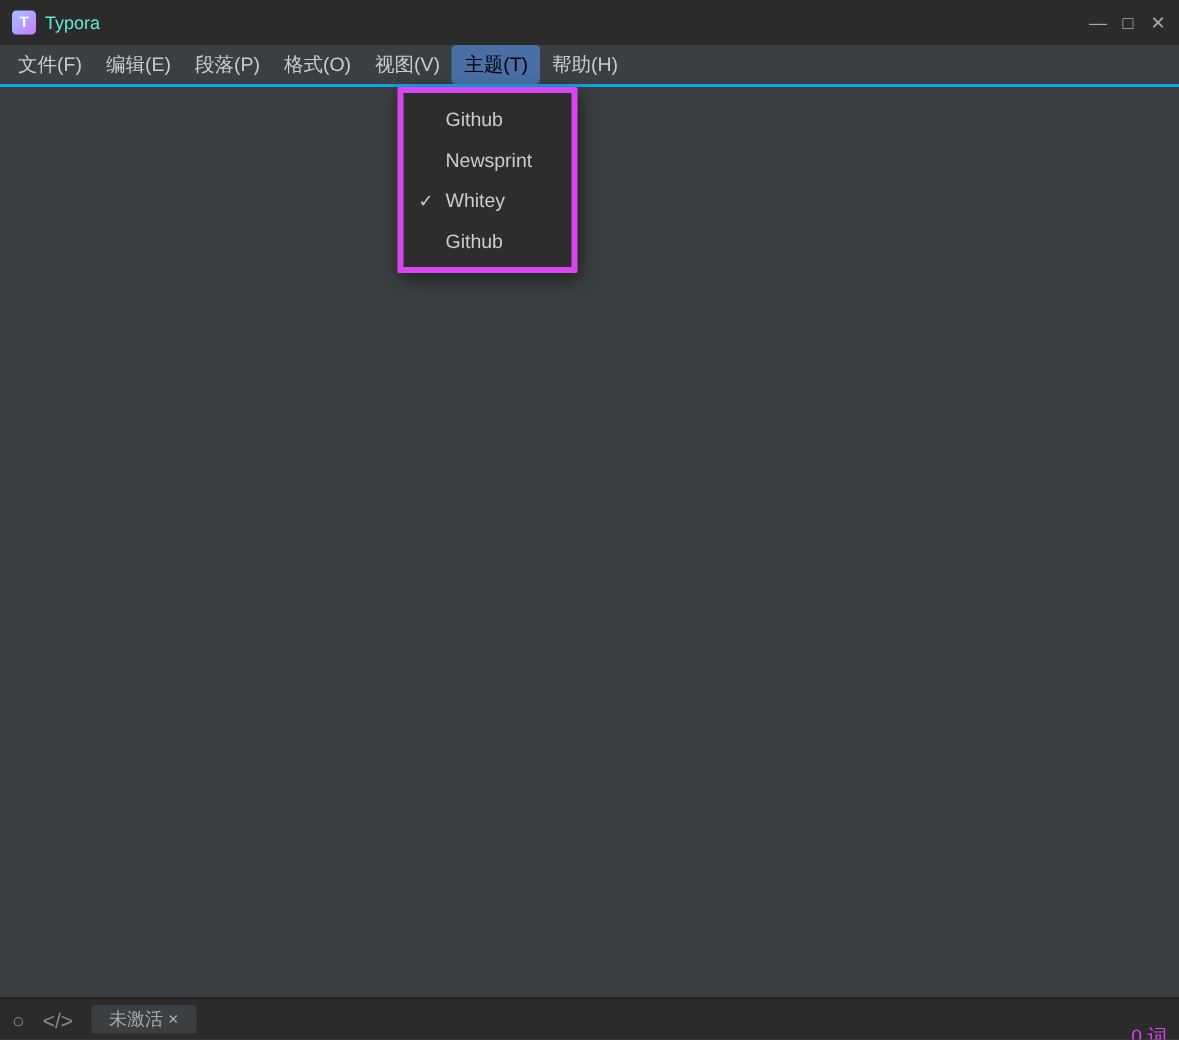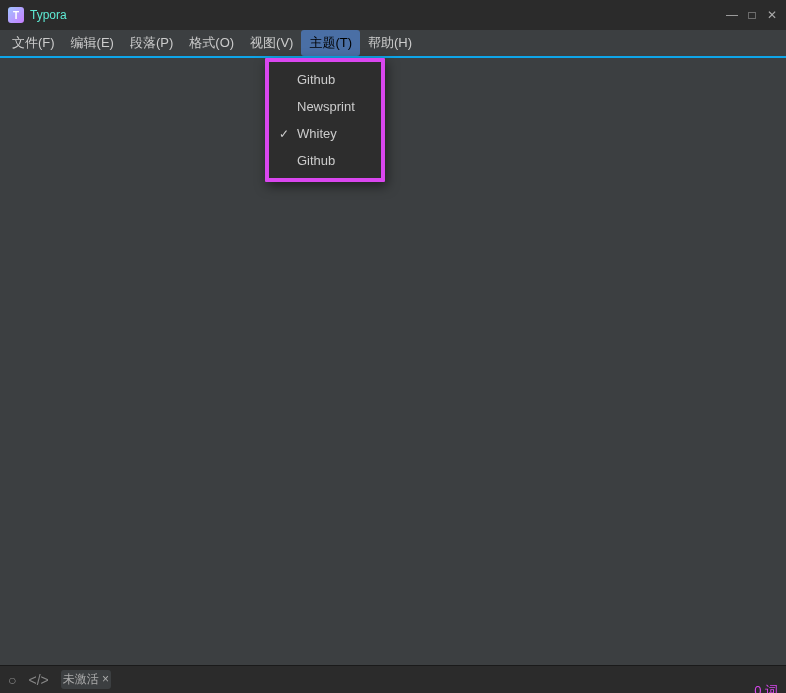--- a/index.html
+++ b/index.html
@@ -147,21 +147,21 @@
     .status-icon {
       color: #888888;
       font-size: 14px;
       cursor: pointer;
     }
 
     .status-badge {
       color: #aaaaaa;
       font-size: 12px;
       background-color: #3c3f41;
-      padding: 1px 2px;
+      padding: 1px 12px;
       border-radius: 3px;
     }
 
     .word-count {
       color: #d946ef;
       font-size: 13px;
       margin-top: 23px;
     }
 
     

